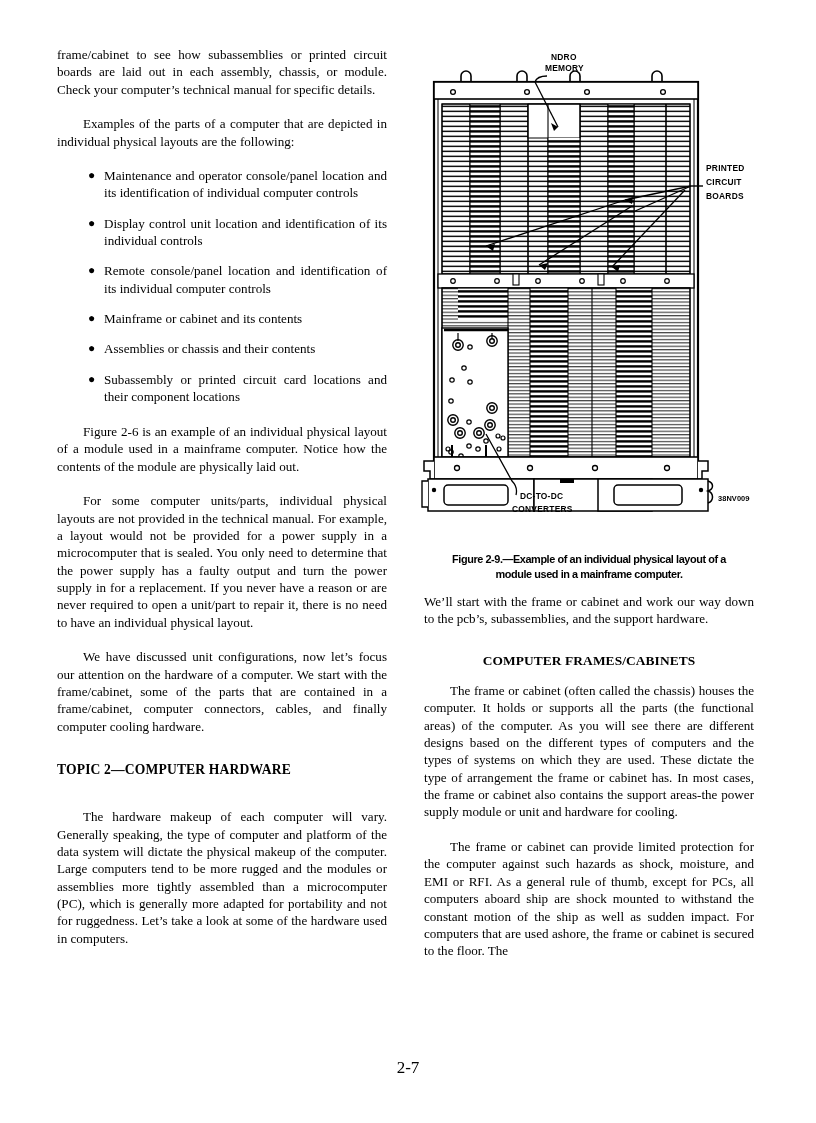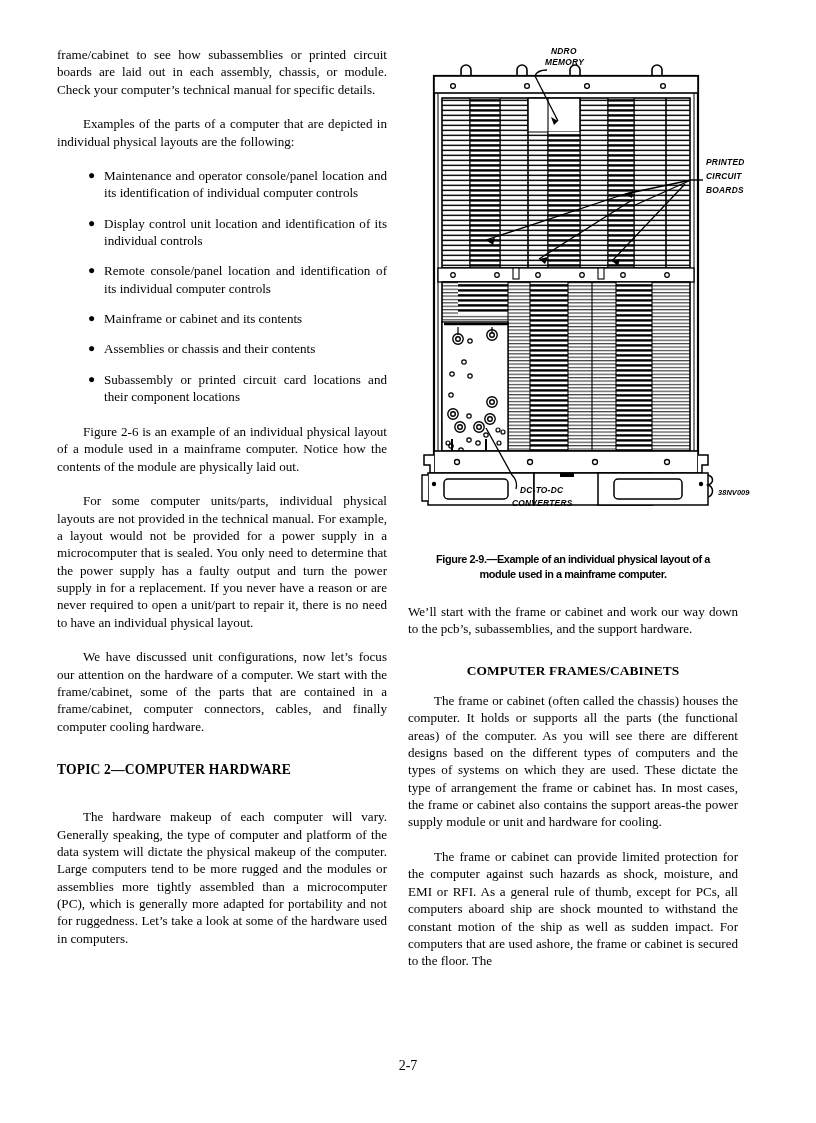--- a/index.html
+++ b/index.html
@@ -22,21 +22,21 @@
   }
   .col {
     position: absolute;
     top: 46px;
     width: 330px;
     text-align: justify;
     font-size: 13.1px;
     line-height: 17.35px;
   }
   .col-left  { left: 57px; }
-  .col-right { left: 408px; }
+  .col-right { left: 424px; }
 
   p.body {
     margin: 0 0 0 0;
     text-indent: 26px;
     hyphens: manual;
   }
   p.body.noindent { text-indent: 0; }
   p.gap { margin-top: 17.35px; }
 
   ul.bullets {
@@ -84,31 +84,30 @@
     transform: scaleX(0.94);
     transform-origin: center top;
   }
 
   .page-number {
     position: absolute;
     left: 0;
     right: 0;
     top: 1058px;
     text-align: center;
-    font-size: 14px;
+    font-size: 17px;
   }
 
   
   #figure-wrap {
     position: absolute;
     left: 420px;
-    top: 43px;
+    top: 49px;
     width: 330px;
     height: 472px;
-    font-style: italic;
   }
   #figure-svg { display: block; }
   .fig-label {
     font-family: "Liberation Sans", "DejaVu Sans", sans-serif;
     font-weight: bold;
     font-size: 8.4px;
     letter-spacing: 0.25px;
     fill: #000;
   }
   .fig-code {
@@ -373,21 +372,21 @@
     </svg>
   </div>
 
   <div class="col col-right" style="top:551px;">
 
     <div class="figure-caption">
       <div>Figure 2-9.—Example of an individual physical layout of a</div>
       <div>module used in a mainframe computer.</div>
     </div>
 
-    <p class="body noindent" style="margin-top:22px;">We’ll start with the frame or cabinet and work our way down to the pcb’s, subassemblies, and the support hardware.</p>
+    <p class="body noindent" style="margin-top:12px;">We’ll start with the frame or cabinet and work our way down to the pcb’s, subassemblies, and the support hardware.</p>
 
     <h3 class="section">COMPUTER FRAMES/CABINETS</h3>
 
     <p class="body">The frame or cabinet (often called the chassis) houses the computer. It holds or supports all the parts (the functional areas) of the computer. As you will see there are different designs based on the different types of computers and the types of systems on which they are used. These dictate the type of arrangement the frame or cabinet has. In most cases, the frame or cabinet also contains the support areas-the power supply module or unit and hardware for cooling.</p>
     <p class="body gap">The frame or cabinet can provide limited protection for the computer against such hazards as shock, moisture, and EMI or RFI. As a general rule of thumb, except for PCs, all computers aboard ship are shock mounted to withstand the constant motion of the ship as well as sudden impact. For computers that are used ashore, the frame or cabinet is secured to the floor. The</p>
   </div>
 
   <div class="page-number">2-7</div>
 
 </div>

